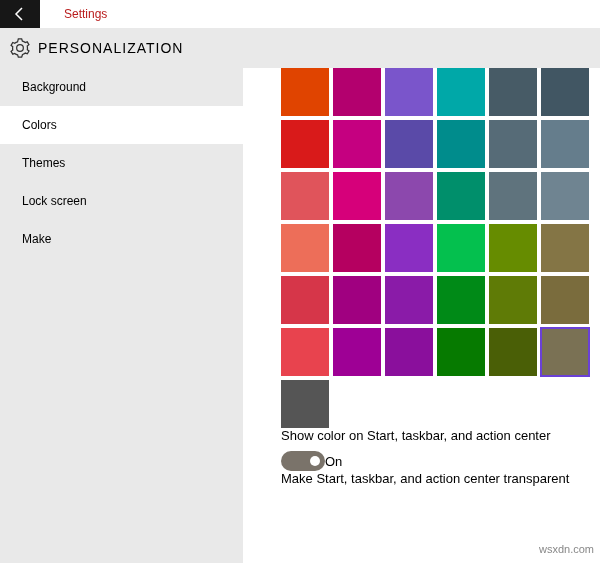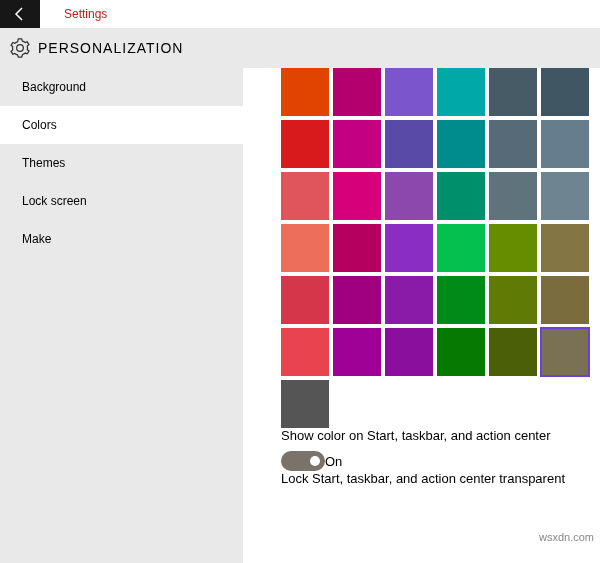--- a/index.html
+++ b/index.html
@@ -32,21 +32,21 @@
     
     .toggle-row { display: flex; align-items: center; }
     .toggle { width: 44px; height: 20px; border-radius: 10px; position: relative; cursor: pointer; }
     .toggle.on { background: #7a736a; }
     .toggle.off { background: #fff; border: 2px solid #333; }
     .toggle .knob { width: 10px; height: 10px; border-radius: 50%; position: absolute; top: 50%; transform: translateY(-50%); }
     .toggle.on .knob { background: #fff; right: 5px; }
     .toggle.off .knob { background: #333; left: 3px; }
     .toggle-state { font-size: 13px; color: #000; }
     
-    .watermark { position: absolute; bottom: 20px; right: 6px; font-size: 11px; color: #888; }
+    .watermark { position: absolute; bottom: 8px; right: 6px; font-size: 11px; color: #888; }
   </style>
 </head>
 <body>
 
 <div class="titlebar">
   <div class="back-btn">
     <svg viewBox="0 0 16 16">
       <path d="M10 2 L4 8 L10 14" stroke="#fff" stroke-width="1.5" fill="none"></path>
     </svg>
   </div>
@@ -118,19 +118,19 @@
       <div class="setting-label">Show color on Start, taskbar, and action center</div>
       <div class="toggle-row">
         <div class="toggle on">
             <div class="knob"></div>
           </div>
         <span class="toggle-state">On</span>
       </div>
     </div>
 
     <div class="setting">
-      <div class="setting-label">Lock Start, taskbar, and action center transparent</div>
+      <div class="setting-label">Make Start, taskbar, and action center transparent</div>
     </div>
 
   </div>
 </div>
 
 <div class="watermark">wsxdn.com</div>
 
 </body></html>

